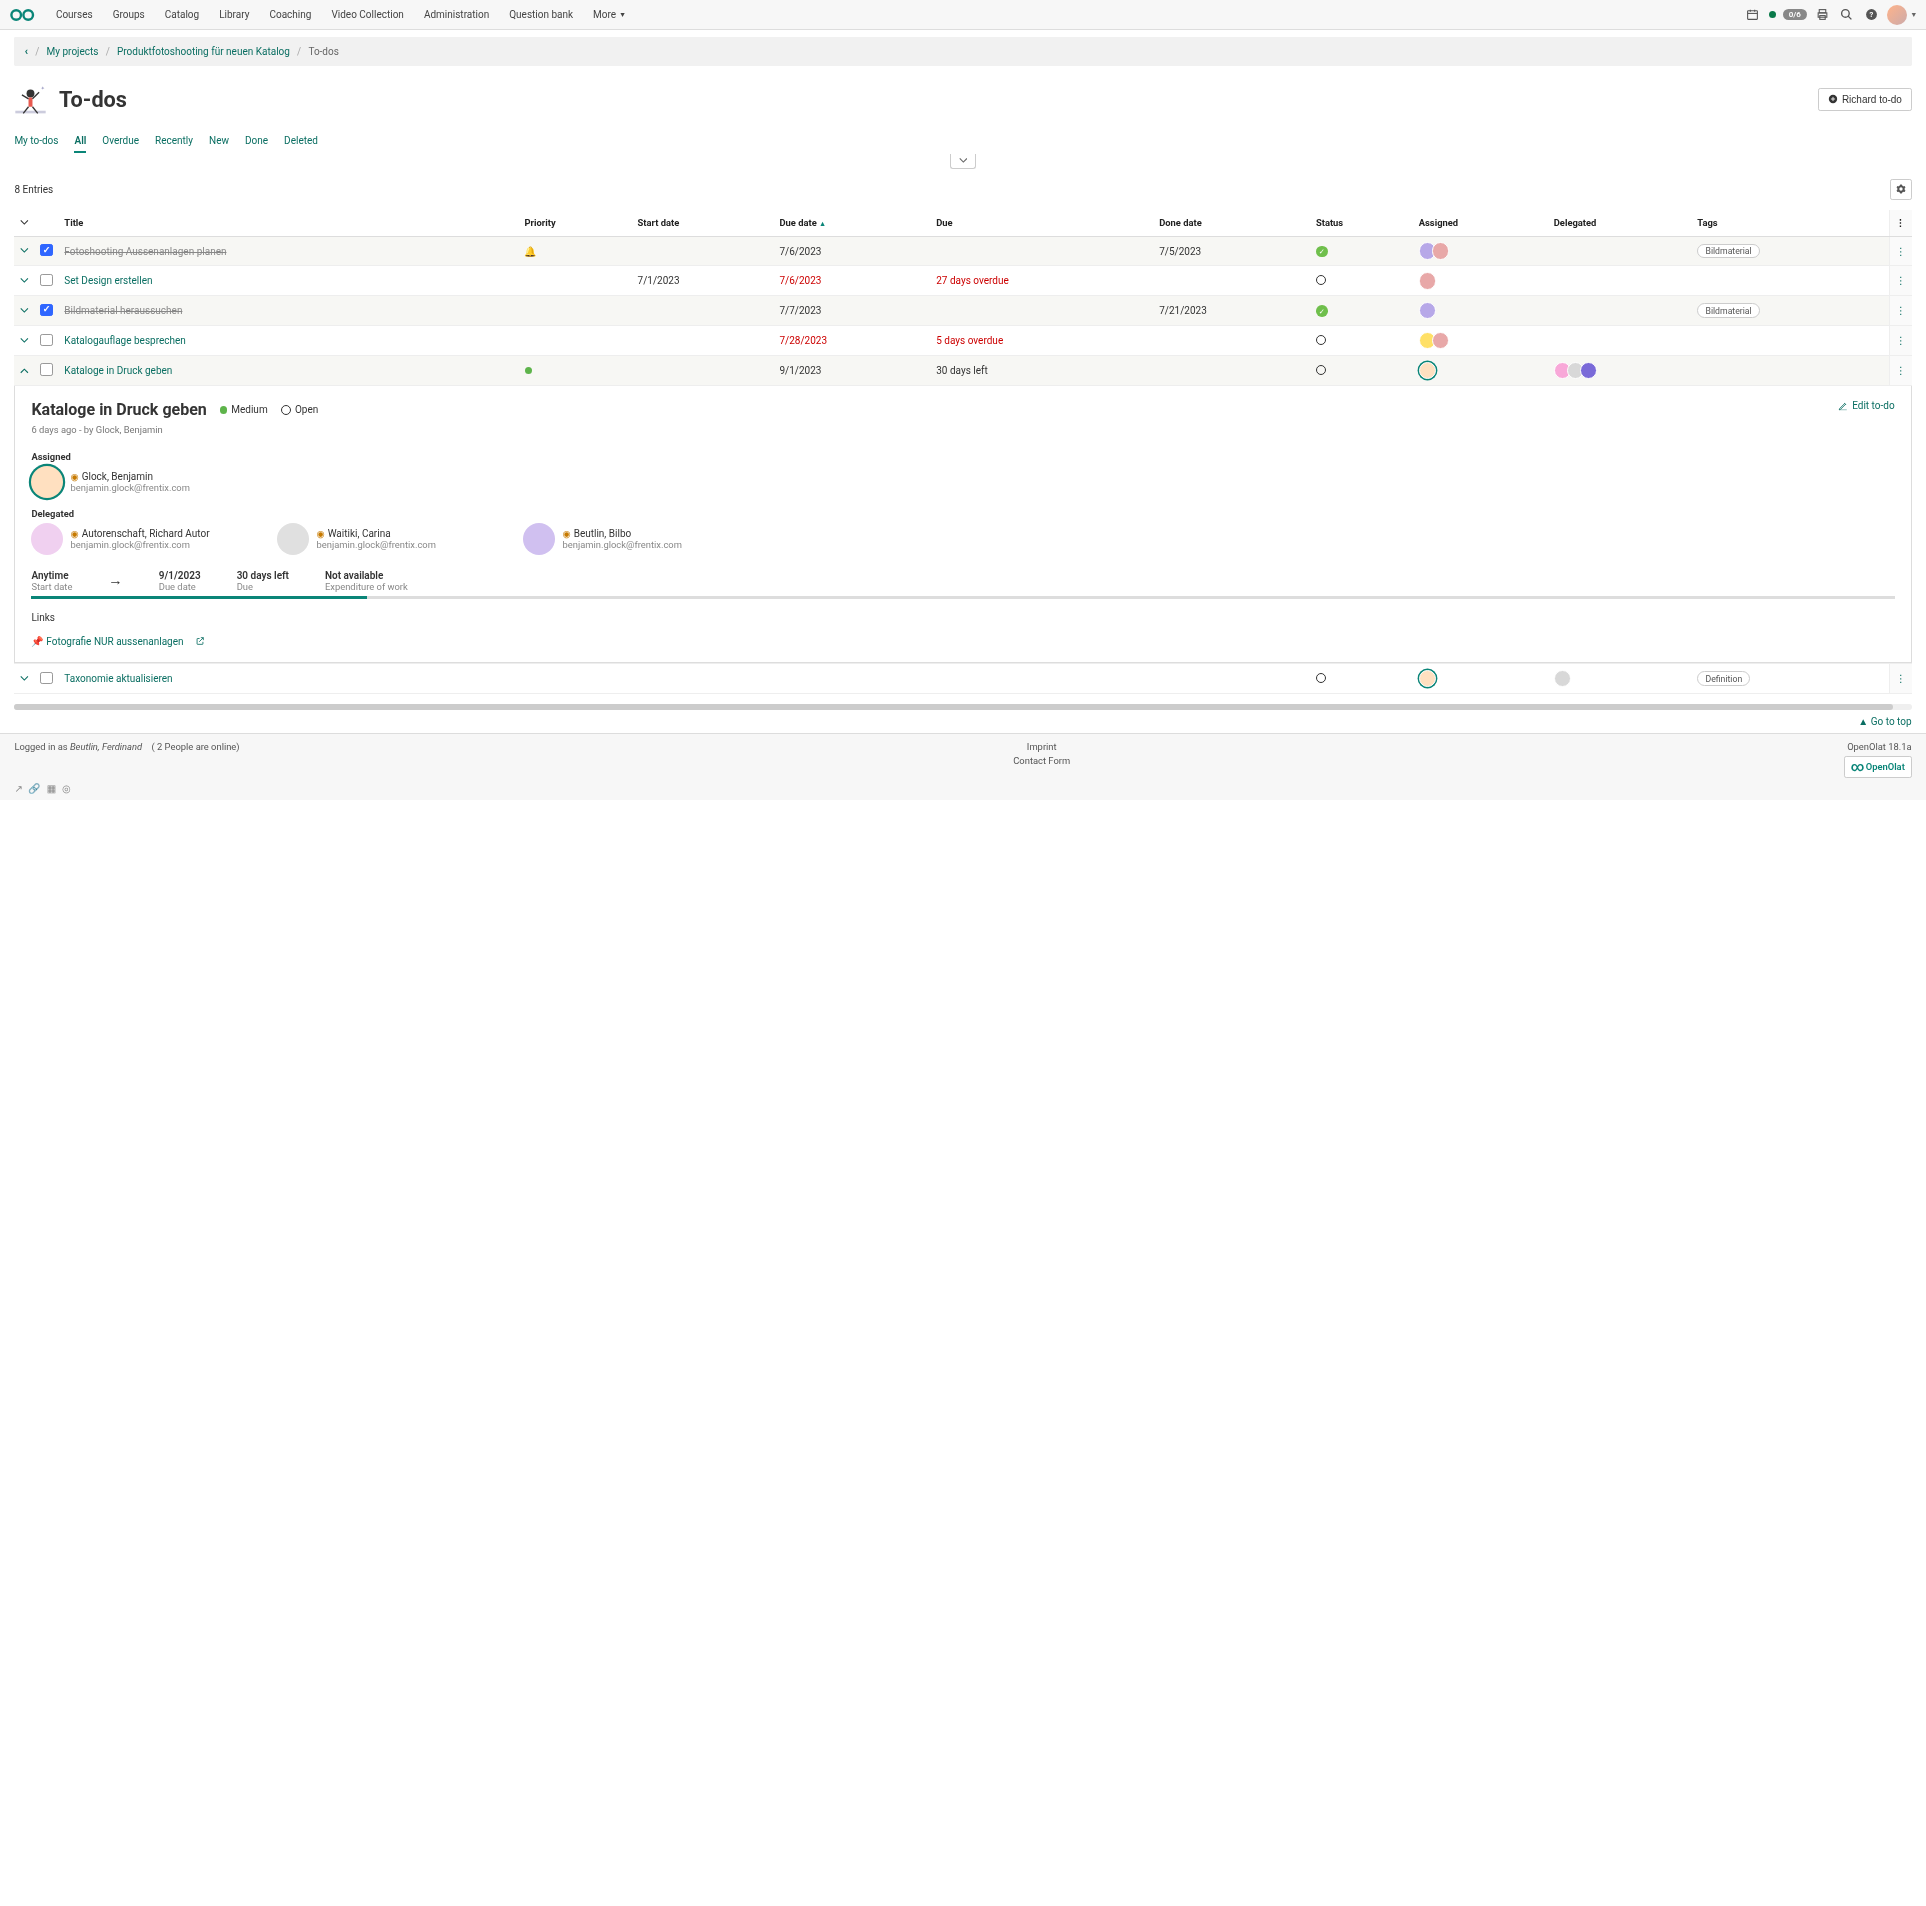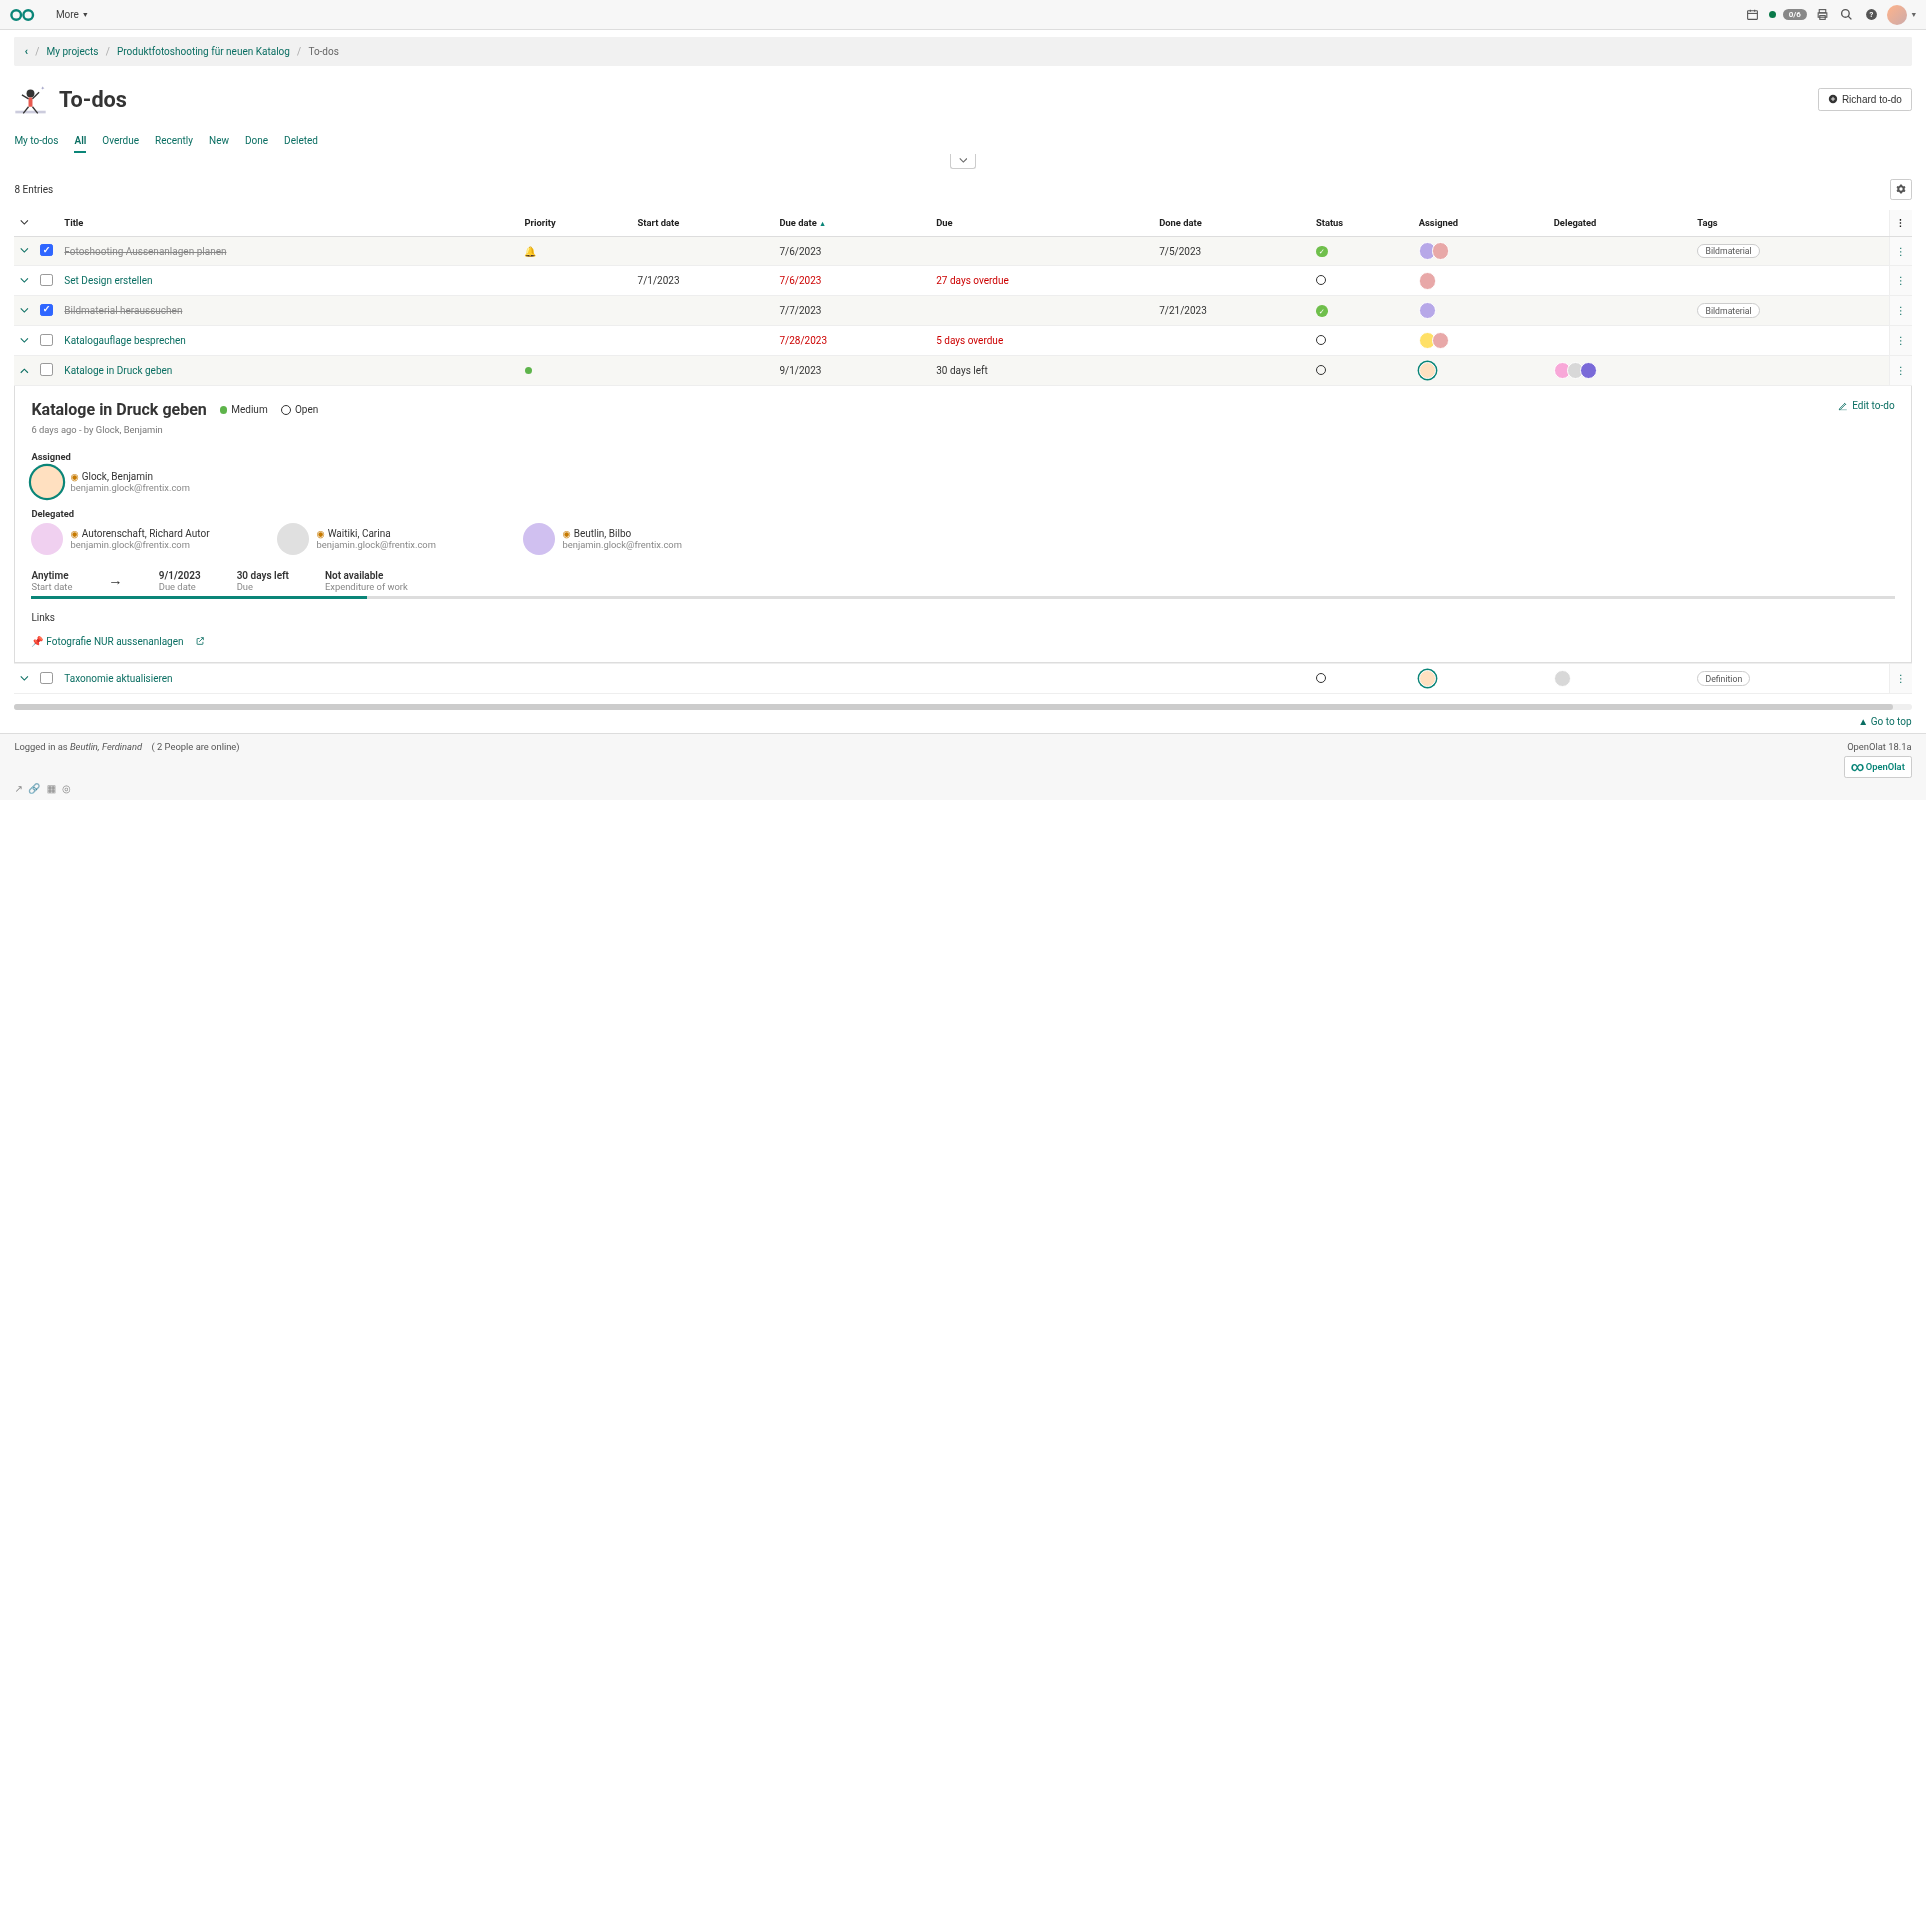--- a/index.html
+++ b/index.html
@@ -121,20 +121,30 @@
 <body>
 
 <div class="topnav">
   <div class="topnav-left">
     <div class="logo">
       <svg viewBox="0 0 50 24" width="30" height="16">
           <circle cx="12" cy="12" r="8" fill="none" stroke="#0a8578" stroke-width="4"></circle>
           <circle cx="32" cy="12" r="8" fill="none" stroke="#0a8578" stroke-width="4"></circle>
         </svg>
     </div>
+    <div id="nav-items" style="display: flex;">
+        <div class="topnav-item">Courses</div>
+        <div class="topnav-item">Groups</div>
+        <div class="topnav-item">Catalog</div>
+        <div class="topnav-item">Library</div>
+        <div class="topnav-item">Coaching</div>
+        <div class="topnav-item">Video Collection</div>
+        <div class="topnav-item">Administration</div>
+        <div class="topnav-item">Question bank</div>
+      </div>
     <div class="topnav-item">
         <span>More</span> 
         <span style="margin-left:2.9px;font-size:7.2px;">▼</span>
       </div>
   </div>
   <div class="topnav-right">
     <div class="icon-btn">
         <svg width="13" height="13" viewBox="0 0 24 24" fill="none" stroke="currentColor" stroke-width="2">
           <rect x="3" y="5" width="18" height="16" rx="1"></rect>
           <line x1="3" y1="10" x2="21" y2="10"></line>
@@ -465,20 +475,24 @@
 
 <div class="gotop">▲ <span>Go to top</span></div>
 
 <div class="footer">
   <div>
     <span>Logged in as</span>
     <em><a href="#">Beutlin, Ferdinand</a></em>
     &nbsp;&nbsp;
     <span>( 2 People are online)</span>
   </div>
+  <div class="center">
+    <div><a href="#">Imprint</a></div>
+    <div><a href="#">Contact Form</a></div>
+  </div>
   <div>
     <div style="text-align:right;margin-bottom:4.3px;">OpenOlat 18.1a</div>
     <div class="openolat-badge">
       <span class="inf">∞</span>
       <span>OpenOlat</span>
     </div>
   </div>
 </div>
 <div class="footer-icons">
   <span>↗</span>

